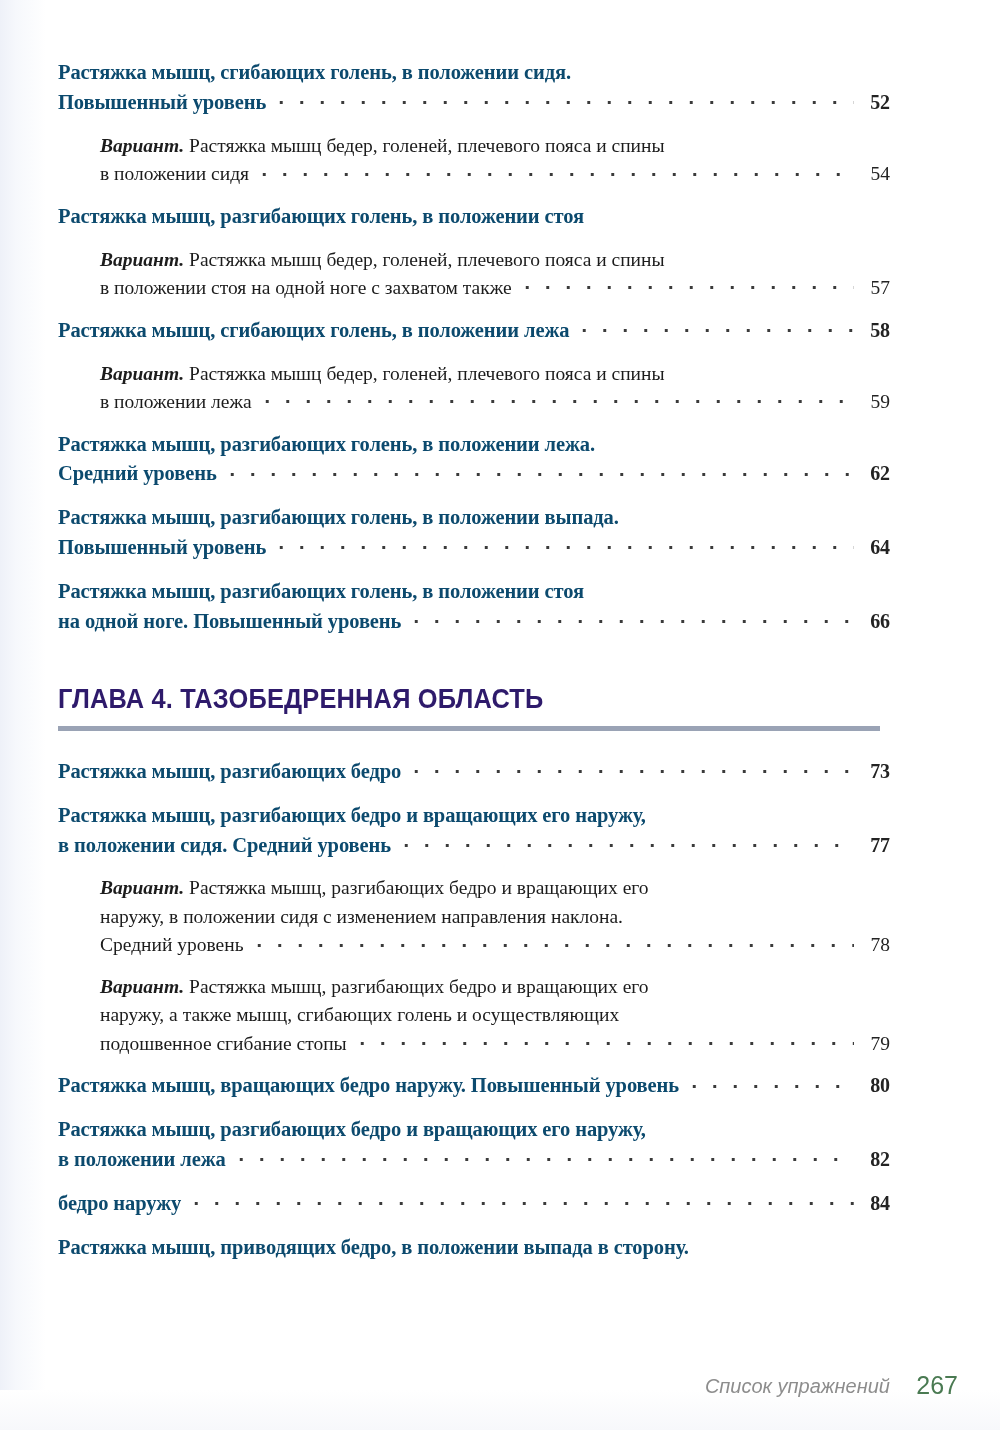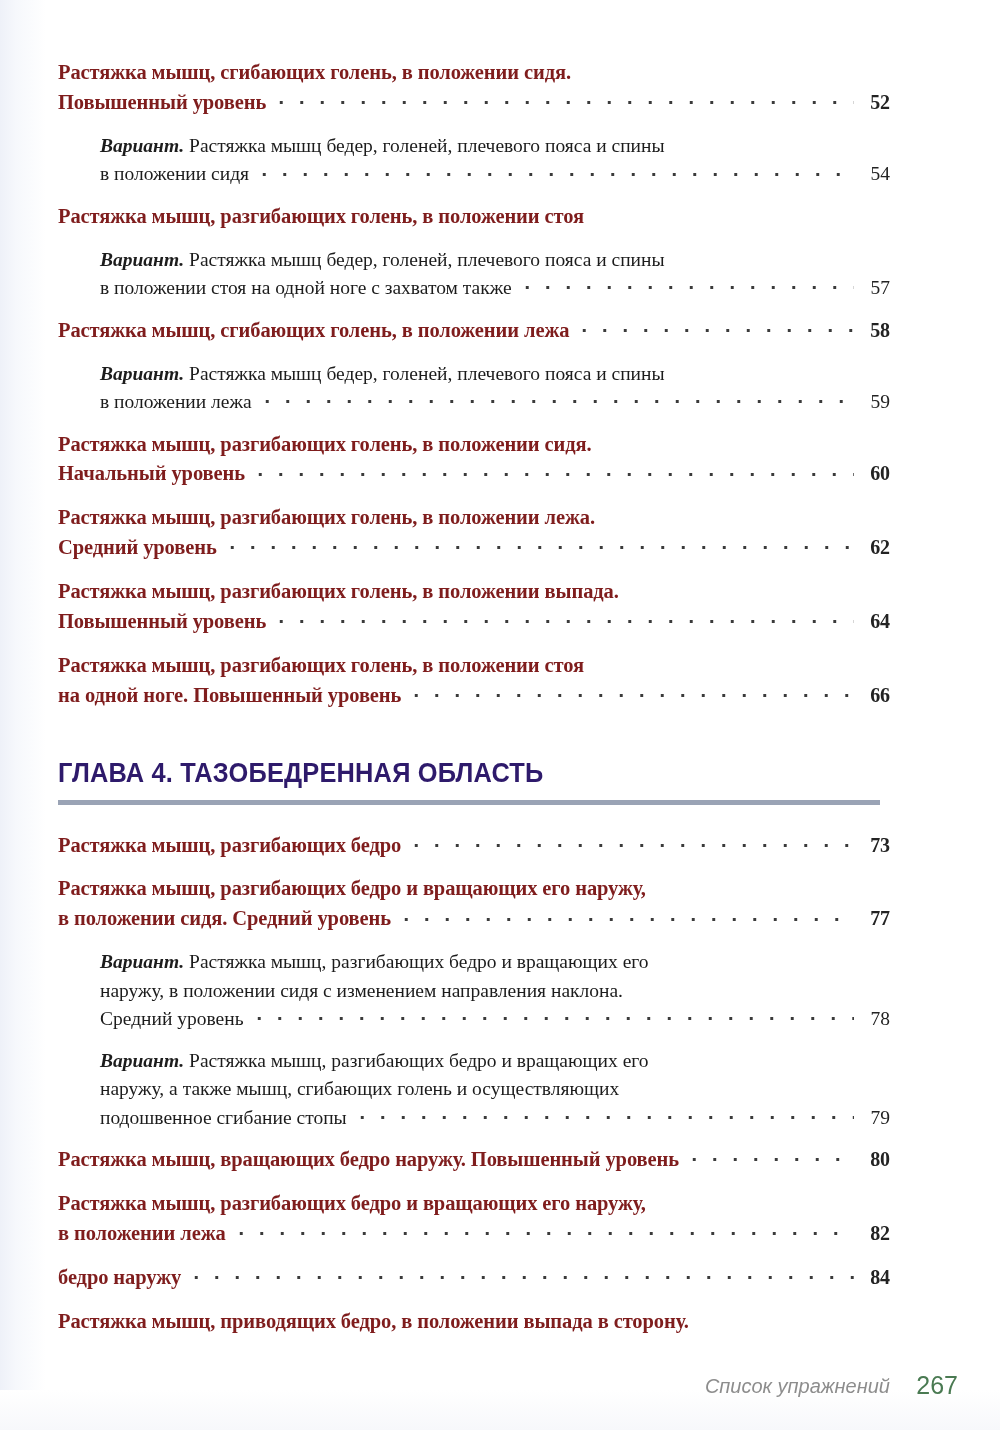--- a/index.html
+++ b/index.html
@@ -87,21 +87,21 @@
     flex: 0 0 auto;
     text-align: right;
     min-width: 34px;
   }
 
   
   .entry.main .line-text,
   .entry.main .pageno {
     font-size: 20.5px;
     font-weight: bold;
-    color: #7f1d1d;
+    color: #0c4a6e;
     letter-spacing: -0.1px;
   }
   .entry.main .pageno {
     font-weight: bold;
     font-size: 20px;
     color: #232323;
   }
 
   
   .entry.sub .line-text,
@@ -225,30 +225,20 @@
             <span class="line-text"><span class="variant-word">Вариант.</span> Растяжка мышц бедер, голеней, плечевого пояса и спины</span>
           </div>
           <div class="line">
             <span class="line-text">в положении лежа</span>
             <span class="leader"></span>
             <span class="pageno">59</span>
           </div>
         </div>
         <div class="entry main">
           <div class="line">
-            <span class="line-text">Растяжка мышц, разгибающих голень, в положении сидя.</span>
-          </div>
-          <div class="line">
-            <span class="line-text">Начальный уровень</span>
-            <span class="leader"></span>
-            <span class="pageno">60</span>
-          </div>
-        </div>
-        <div class="entry main">
-          <div class="line">
             <span class="line-text">Растяжка мышц, разгибающих голень, в положении лежа.</span>
           </div>
           <div class="line">
             <span class="line-text">Средний уровень</span>
             <span class="leader"></span>
             <span class="pageno">62</span>
           </div>
         </div>
         <div class="entry main">
           <div class="line">

